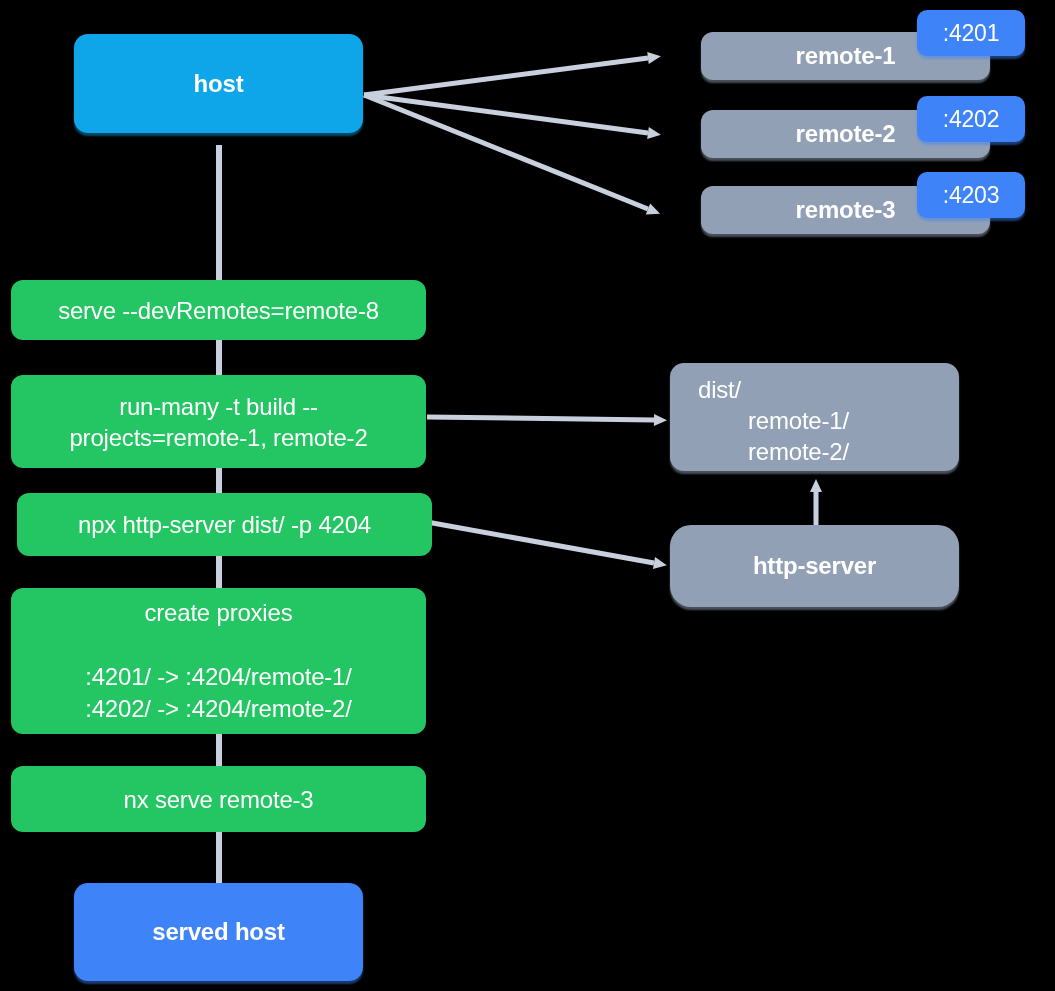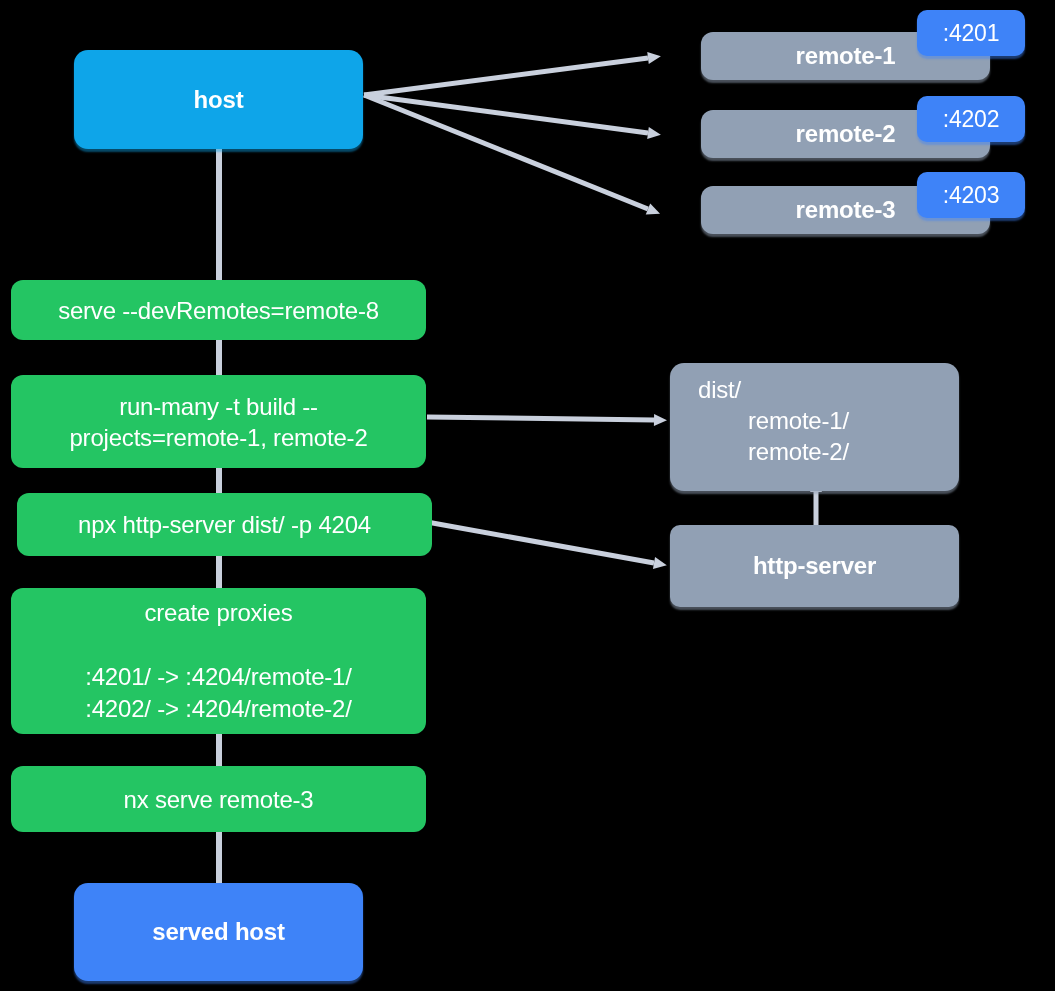--- a/index.html
+++ b/index.html
@@ -30,21 +30,21 @@
     align-items: center;
     justify-content: center;
     text-align: center;
     box-sizing: border-box;
   }
   .node-title {
     font-size: 24px;
     font-weight: bold;
   }
   .host-node {
-    left: 74px; top: 50px; width: 289px; height: 99px;
+    left: 74px; top: 34px; width: 289px; height: 99px;
     background: #0ea5e9;
     border-radius: 14px;
     box-shadow: 0 3px 2px rgba(14,165,233,0.45);
   }
   .served-host-node {
     left: 74px; top: 883px; width: 289px; height: 98px;
     background: #3e83f8;
     border-radius: 14px;
     box-shadow: 0 3px 2px rgba(62,131,248,0.45);
   }
@@ -78,35 +78,35 @@
     flex-direction: column;
   }
   .step-1 { top: 280px; height: 60px; }
   .step-2 { top: 375px; height: 93px; }
   .step-3 { top: 493px; height: 63px; margin-left: 6px; }
   .step-4 { top: 588px; height: 146px; justify-content: flex-start; padding-top: 9px; }
   .step-5 { top: 766px; height: 66px; }
   .step-4 .proxy-title { line-height: 32px; margin-bottom: 32px; }
   .step-4 .proxy-line { line-height: 32px; }
   .dist-node {
-    left: 670px; top: 363px; width: 289px; height: 128px;
+    left: 670px; top: 363px; width: 289px; height: 108px;
     background: #91a0b4;
     border-radius: 14px;
     box-shadow: 0 3px 2px rgba(145,160,180,0.5);
     display: block;
     text-align: left;
     font-size: 24px;
     line-height: 31px;
     padding: 11px 0 0 28px;
   }
   .dist-child { padding-left: 50px; }
   .http-server-node {
     left: 670px; top: 525px; width: 289px; height: 82px;
     background: #91a0b4;
-    border-radius: 10px;
+    border-radius: 21px;
     box-shadow: 0 3px 2px rgba(145,160,180,0.5);
   }
 </style>
 </head>
 <body>
 
 <div class="canvas">
 
   <svg class="edges" width="1055" height="991" viewBox="0 0 1055 991">
     <defs>

